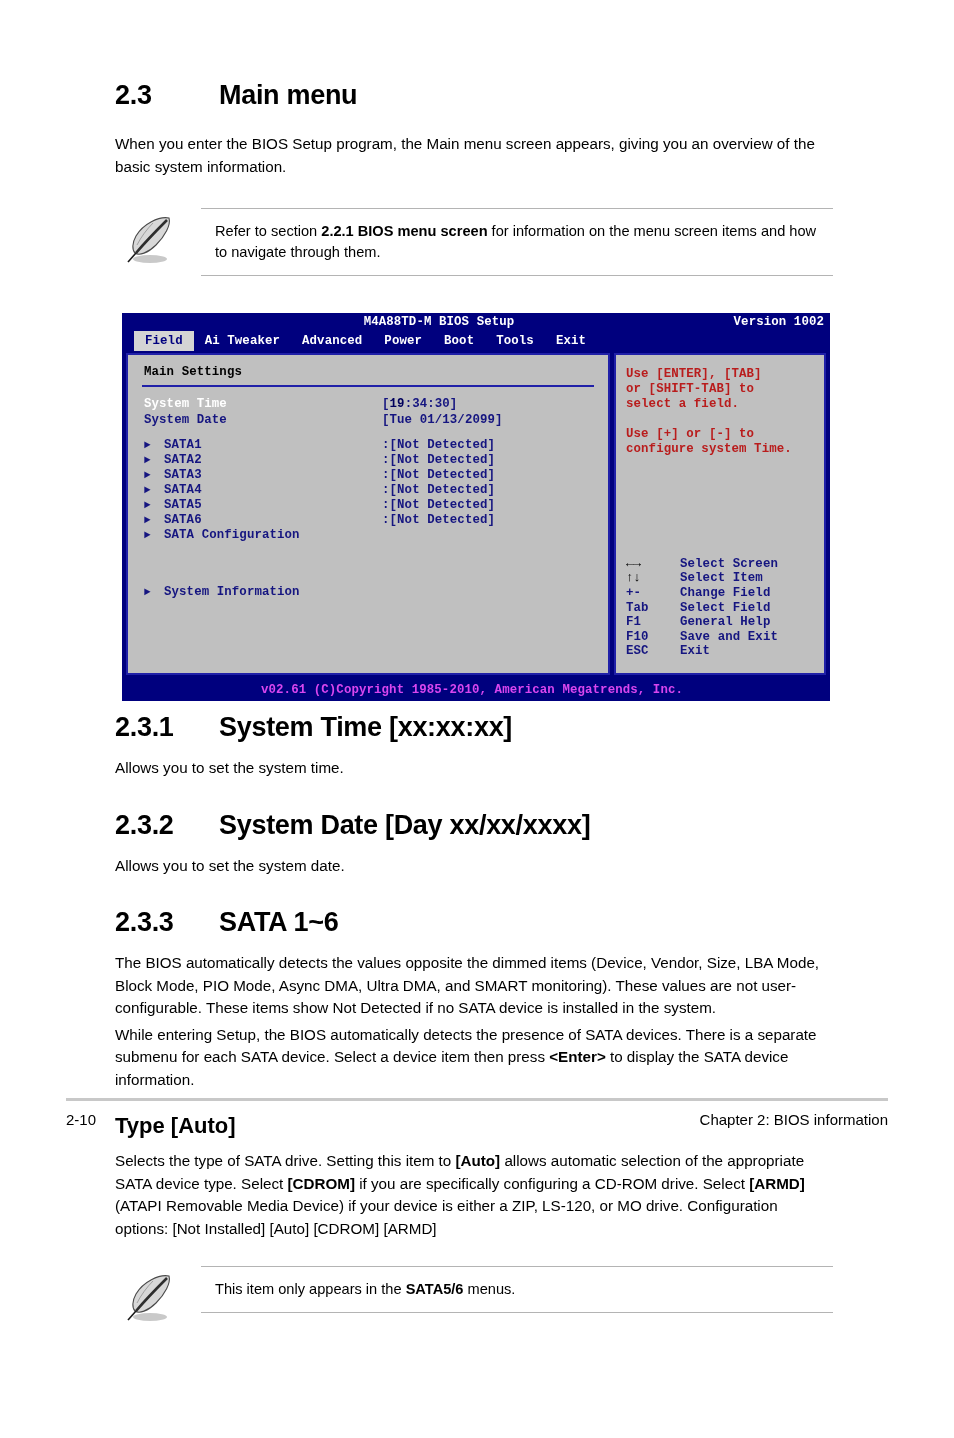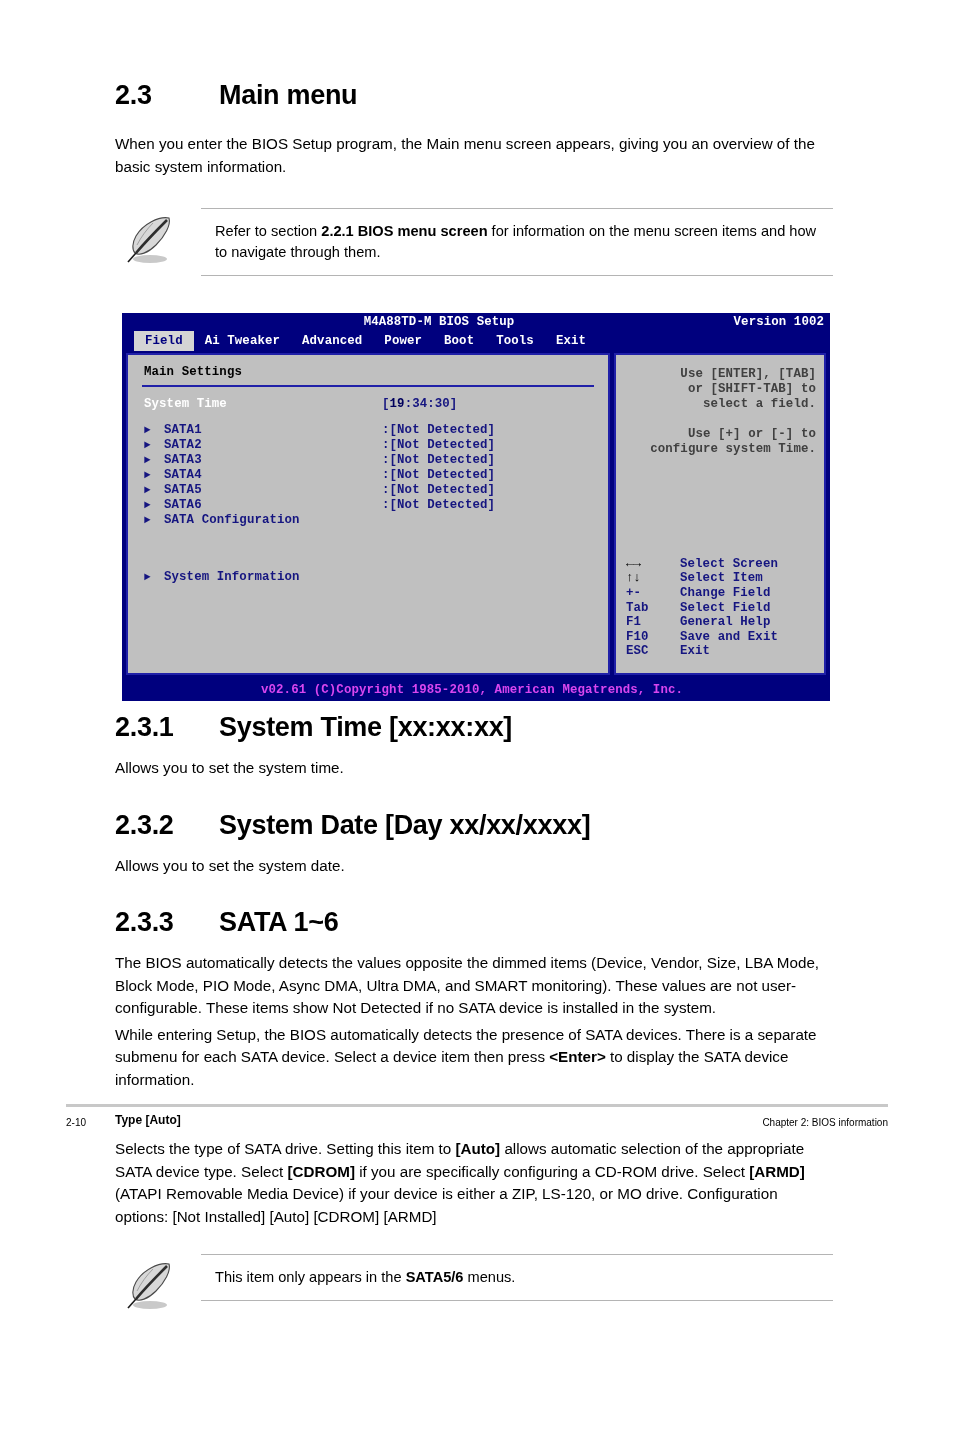--- a/index.html
+++ b/index.html
@@ -175,24 +175,23 @@
     width: 26px;
     flex: none;
     color: #151580;
     font-size: 11px;
     padding-left: 6px;
   }
   .item .lbl { width: 218px; flex: none; }
   .item .val { }
 
   .help {
-    color: #404040;
+    color: #b91c1c;
     line-height: 15px;
     white-space: pre;
-    text-align: right;
   }
   .help-gap { height: 15px; }
 
   .legend {
     position: absolute;
     left: 10px;
     bottom: 14px;
     width: 196px;
     color: #151580;
     line-height: 14.6px;
@@ -229,21 +228,21 @@
     right: 66px;
     bottom: 46px;
   }
   .pagefoot .rule {
     border-top: 3px solid #c8c8c8;
     margin-bottom: 10px;
   }
   .pagefoot .row {
     display: flex;
     justify-content: space-between;
-    font-size: 10px;
+    font-size: 15px;
   }
 
   b, .b { font-weight: bold; }
 </style>
 </head>
 <body>
 
 <div class="page">
 
   <div class="content" style="top:80px;">
@@ -289,20 +288,24 @@
     <div class="bios-frame">
 
       <div class="bios-left">
         <div class="settings-title">Main Settings</div>
         <div class="settings-rule"></div>
 
         <div class="kv sel">
           <span class="k">System Time</span>
           <span class="v"><span>[</span><span class="cursor">19</span><span>:34:30]</span></span>
         </div>
+        <div class="kv">
+          <span class="k">System Date</span>
+          <span class="v"><span>[</span><span>Tue 01/13/2099]</span></span>
+        </div>
 
         <div class="gap"></div>
 
         <div class="item">
           <span class="tri">►</span>
           <span class="lbl">SATA1</span>
           <span class="val">:[Not Detected]</span>
         </div>
         <div class="item">
           <span class="tri">►</span>
@@ -403,21 +406,21 @@
     <p class="body">Allows you to set the system date.</p>
 
     <h1 class="sec" style="margin-top:30px;margin-bottom:14px;">
       <span class="num">2.3.3</span>
       <span>SATA 1~6</span>
     </h1>
 
     <p class="body">The BIOS automatically detects the values opposite the dimmed items (Device, Vendor, Size, LBA Mode, Block Mode, PIO Mode, Async DMA, Ultra DMA, and SMART monitoring). These values are not user-configurable. These items show Not Detected if no SATA device is installed in the system.</p>
     <p class="body" style="margin-bottom:9px;"><span>While entering Setup, the BIOS automatically detects the presence of SATA devices. There is a separate submenu for each SATA device. Select a device item then press </span><b>&lt;Enter&gt;</b><span> to display the SATA device information.</span></p>
 
-    <h2 style="font-size:12px;font-weight:bold;margin-top:22px;margin-bottom:11px;">Type [Auto]</h2>
+    <h2 style="font-size:22px;font-weight:bold;margin-top:22px;margin-bottom:11px;">Type [Auto]</h2>
 
     <p class="body"><span>Selects the type of SATA drive. Setting this item to </span><b>[Auto]</b><span> allows automatic selection of the appropriate SATA device type. Select </span><b>[CDROM]</b><span> if you are specifically configuring a CD-ROM drive. Select </span><b>[ARMD]</b><span> (ATAPI Removable Media Device) if your device is either a ZIP, LS-120, or MO drive. Configuration options: [Not Installed] [Auto] [CDROM] [ARMD]</span></p>
 
     <div class="note" style="margin-top:26px;">
       <div class="quill">
         <svg width="54" height="52" viewBox="0 0 54 52">
           <ellipse cx="27" cy="45" rx="17" ry="4" fill="#c9c9c9"></ellipse>
           <path d="M46 4 C36 2 20 10 13 22 C9 29 9 36 12 39 C16 42 25 39 33 31 C42 22 48 11 46 4 Z" fill="#d8d8d8" stroke="#4a4a4a" stroke-width="1.1"></path>
           <path d="M44 6 C36 14 24 26 13 39" stroke="#2e2e2e" stroke-width="2.6" fill="none"></path>
           <path d="M13 39 L5 48" stroke="#1a1a1a" stroke-width="1.6" fill="none"></path>

